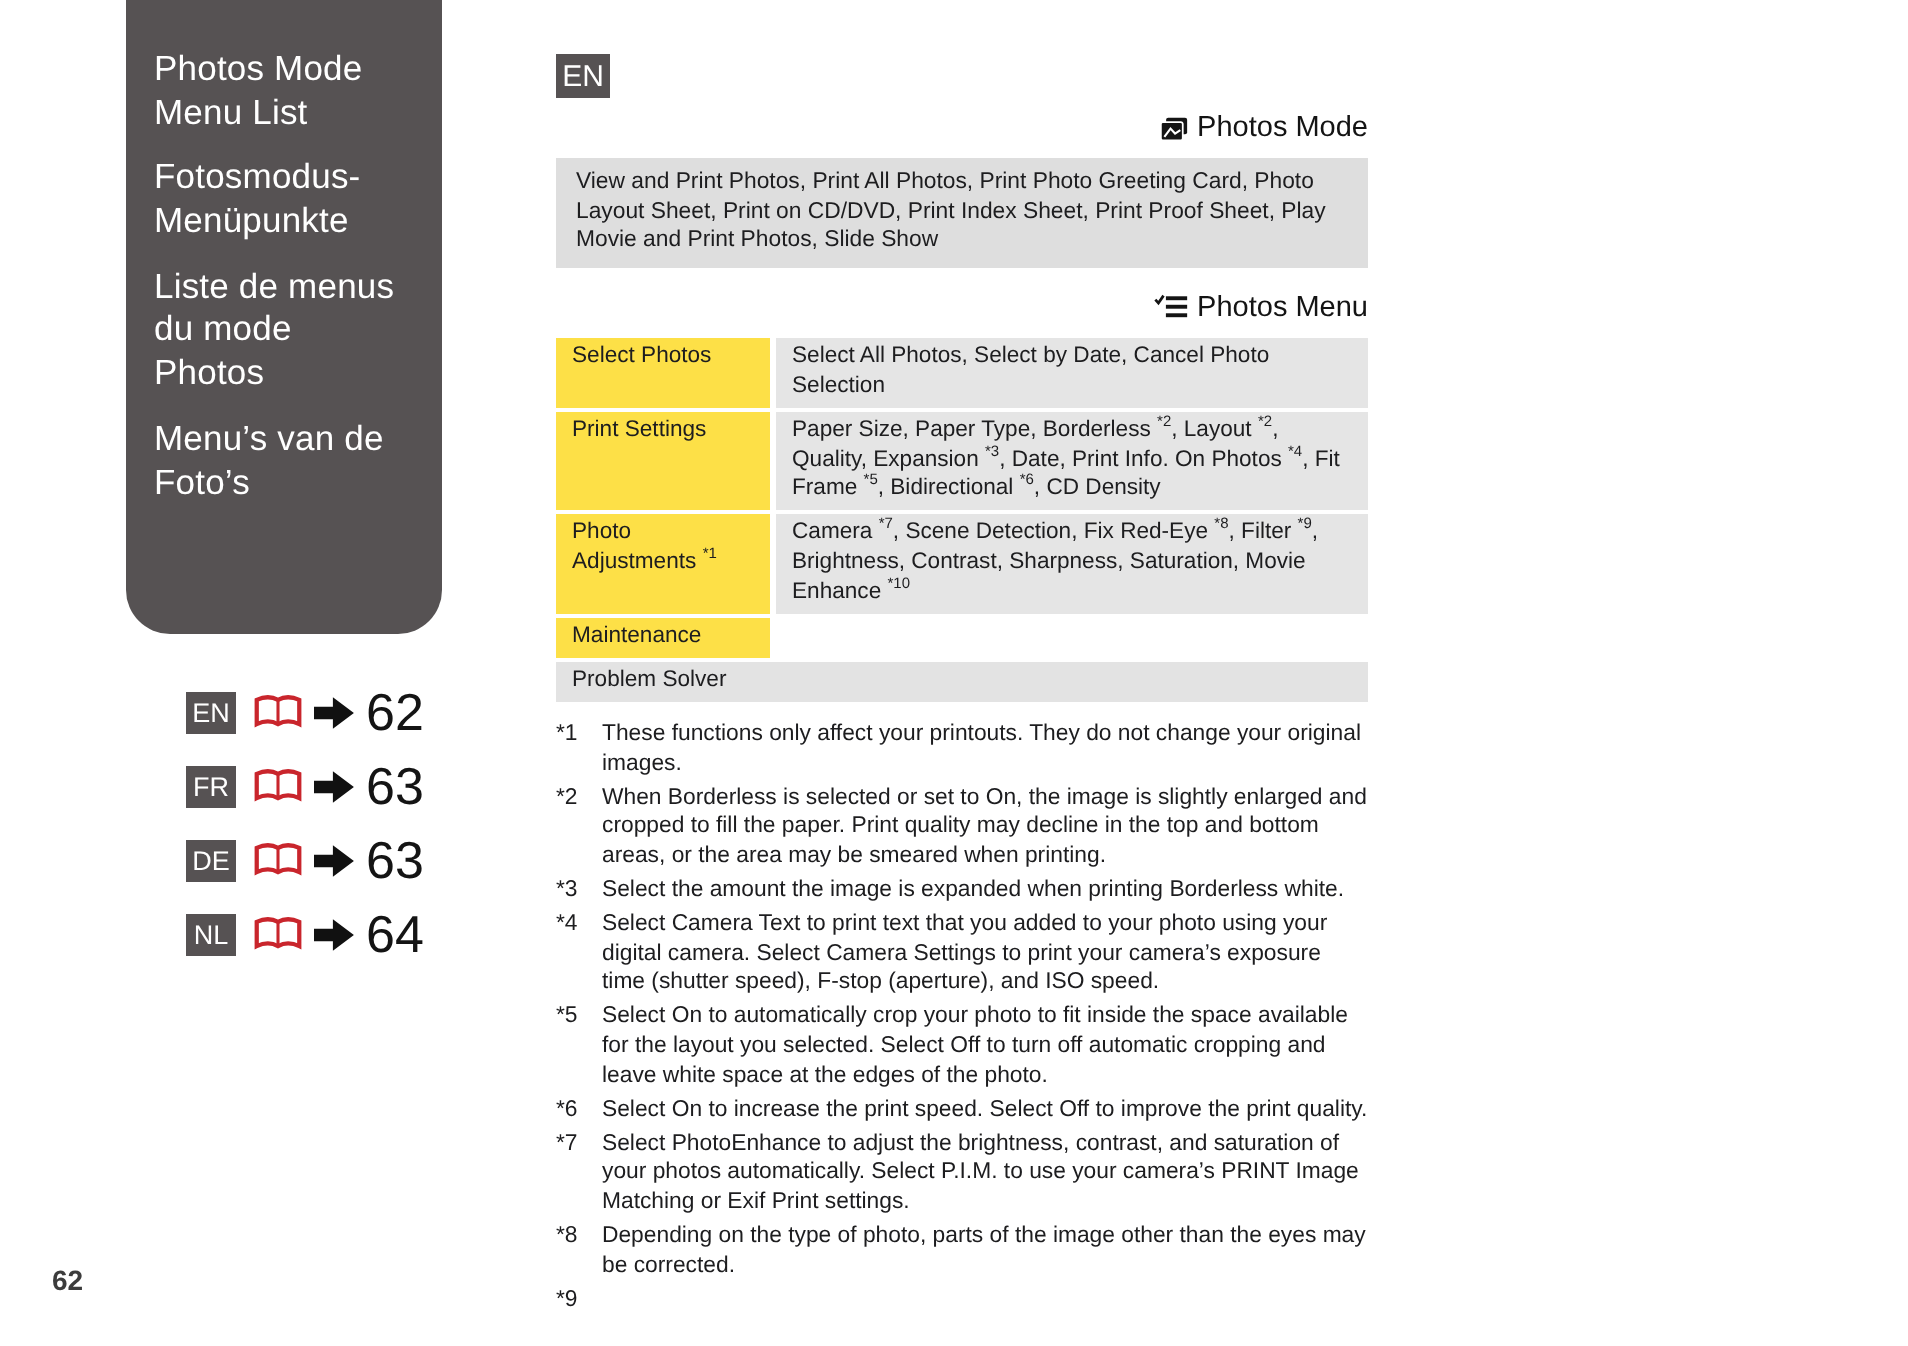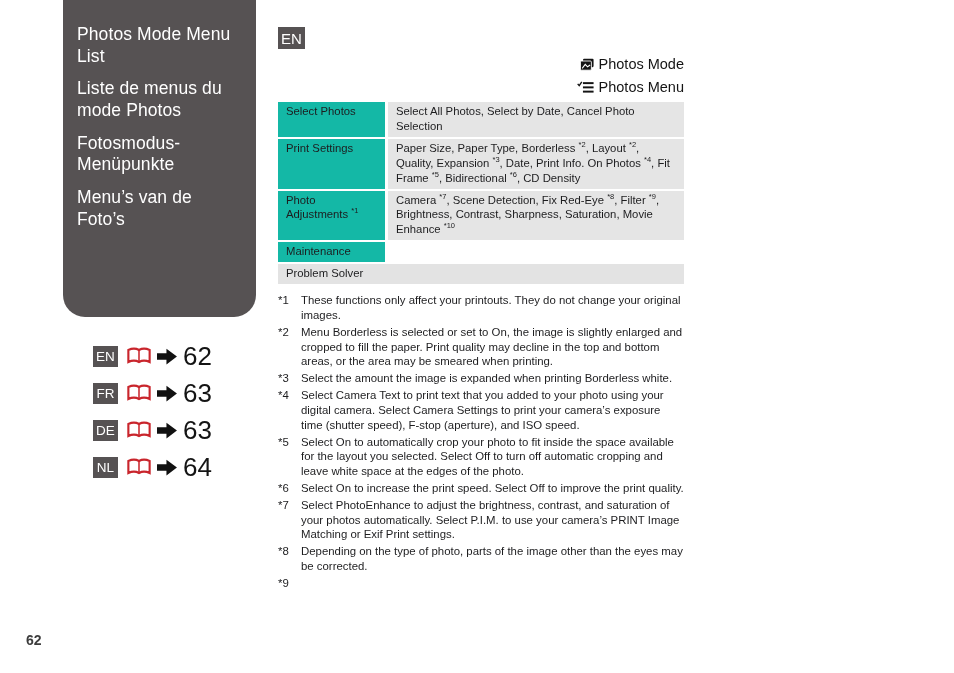--- a/index.html
+++ b/index.html
@@ -4,21 +4,21 @@
 <style>
   html,body{margin:0;padding:0;}
   body{
     width:954px;height:673px;position:relative;overflow:hidden;
     background:#ffffff;color:#1d1d1f;
     font-family:"Liberation Sans","DejaVu Sans",sans-serif;
     -webkit-font-smoothing:antialiased;
   }
   
   .sidebar-tab{
-    position:absolute;left:63px;top:0;width:193px;height:317px;
+    position:absolute;left:63px;top:0;width:158px;height:317px;
     background:#565253;border-radius:0 0 22px 22px;
     box-sizing:border-box;padding:24px 16px 0 14px;color:#fff;
   }
   .sb-title{margin:0 0 11px;font-size:17.5px;line-height:1.24;font-weight:400;letter-spacing:.1px;}
   
   .lang-nav{position:absolute;left:93px;top:344px;}
   .nav-row{display:flex;align-items:center;height:24px;margin-bottom:13px;cursor:pointer;}
   .lang-badge{
     width:25px;height:21px;background:#565253;color:#fff;
     display:flex;align-items:center;justify-content:center;
@@ -37,40 +37,40 @@
   .sec-head{display:flex;align-items:center;gap:5px;font-size:14.5px;margin:4px 0 7px;color:#141414;justify-content:flex-end;}
   .sec-head .icon{display:inline-flex;}
   .mode-box{
     background:#dedede;padding:5px 10px 6px;font-size:11.4px;line-height:1.28;
     margin-bottom:12px;color:#1d1d1f;
   }
   .menu-table{margin-bottom:9px;}
   .t-row{display:grid;grid-template-columns:107px 1fr;column-gap:3px;margin-bottom:2px;}
   .t-row.full{grid-template-columns:1fr;}
   .t-cell{font-size:11.3px;line-height:1.32;padding:2px 8px 3px;color:#1d1d1f;}
-  .t-label{background:#14b8a6;}
+  .t-label{background:#fde047;}
   .t-value{background:#e5e5e5;}
   .t-full{background:#e3e3e3;}
   sup{font-size:7.5px;line-height:0;}
   .inline-icon{display:inline-flex;vertical-align:-1px;margin-right:4px;}
   
   .footnotes{margin-top:8px;}
   .footnote{display:grid;grid-template-columns:23px 1fr;font-size:11.4px;line-height:1.3;margin-bottom:2px;color:#1d1d1f;}
   .footnote b{font-weight:400;}
   
   .page-num{position:absolute;left:26px;top:632px;font-size:14px;font-weight:700;color:#3c3c3c;}
 </style>
 </head>
 <body>
 
 <div class="sidebar-tab">
   <div class="titles">
       <p class="sb-title">Photos Mode Menu List</p>
+      <p class="sb-title">Fotosmodus-Menüpunkte</p>
       <p class="sb-title">Liste de menus du mode Photos</p>
-      <p class="sb-title">Fotosmodus-Menüpunkte</p>
       <p class="sb-title">Menu’s van de Foto’s</p>
     </div>
 </div>
 
 <div class="lang-nav">
     <div class="nav-row">
       <span class="lang-badge">EN</span>
       <span class="nav-book">
         <svg width="26" height="18" viewBox="0 0 22 15">
           <path d="M2 2.4 C5 1 8.5 1 11 2.4 C13.5 1 17 1 20 2.4 L20 12.6 C17 11.2 13.5 11.2 11 12.6 C8.5 11.2 5 11.2 2 12.6 Z" fill="none" stroke="#c9252c" stroke-width="1.8"></path>
@@ -139,20 +139,21 @@
     <span class="icon">
       <svg width="14" height="13" viewBox="0 0 16 14">
         <rect x="3.5" y="0.5" width="12" height="9.5" rx="1.2" fill="#141414"></rect>
         <rect x="0.5" y="3" width="12.5" height="10.5" rx="1.2" fill="#141414" stroke="#ffffff" stroke-width="1"></rect>
         <path d="M2.5 11.5 L6 6.8 L8.6 9.6 L11.6 7.6" stroke="#ffffff" stroke-width="1.2" fill="none"></path>
       </svg>
     </span>
     <span>Photos Mode</span>
   </div>
 
+  <div class="mode-box">View and Print Photos, Print All Photos, Print Photo Greeting Card, Photo Layout Sheet, Print on CD/DVD, Print Index Sheet, Print Proof Sheet, Play Movie and Print Photos, Slide Show</div>
 
   <div class="sec-head">
     <span class="icon">
       <svg width="17" height="13" viewBox="0 0 20 15">
         <path d="M0.8 3.2 L2.6 5.2 L5.6 0.8" stroke="#141414" stroke-width="1.6" fill="none"></path>
         <rect x="7" y="1.2" width="12.5" height="2.3" fill="#141414"></rect>
         <rect x="7" y="6.2" width="12.5" height="2.3" fill="#141414"></rect>
         <rect x="7" y="11.2" width="12.5" height="2.3" fill="#141414"></rect>
       </svg>
     </span>
@@ -180,21 +181,21 @@
       </div>
     </div>
 
   <div class="footnotes">
       <div class="footnote">
         <span>*1</span>
         <span><span>These functions only affect your printouts. They do not change your original images.</span></span>
       </div>
       <div class="footnote">
         <span>*2</span>
-        <span><span>Menu </span><b>Borderless</b><span> is selected or set to </span><b>On</b><span>, the image is slightly enlarged and cropped to fill the paper. Print quality may decline in the top and bottom areas, or the area may be smeared when printing.</span></span>
+        <span><span>When </span><b>Borderless</b><span> is selected or set to </span><b>On</b><span>, the image is slightly enlarged and cropped to fill the paper. Print quality may decline in the top and bottom areas, or the area may be smeared when printing.</span></span>
       </div>
       <div class="footnote">
         <span>*3</span>
         <span><span>Select the amount the image is expanded when printing </span><b>Borderless</b><span> white.</span></span>
       </div>
       <div class="footnote">
         <span>*4</span>
         <span><span>Select </span><b>Camera Text</b><span> to print text that you added to your photo using your digital camera. Select </span><b>Camera Settings</b><span> to print your camera’s exposure time (shutter speed), F-stop (aperture), and ISO speed.</span></span>
       </div>
       <div class="footnote">

